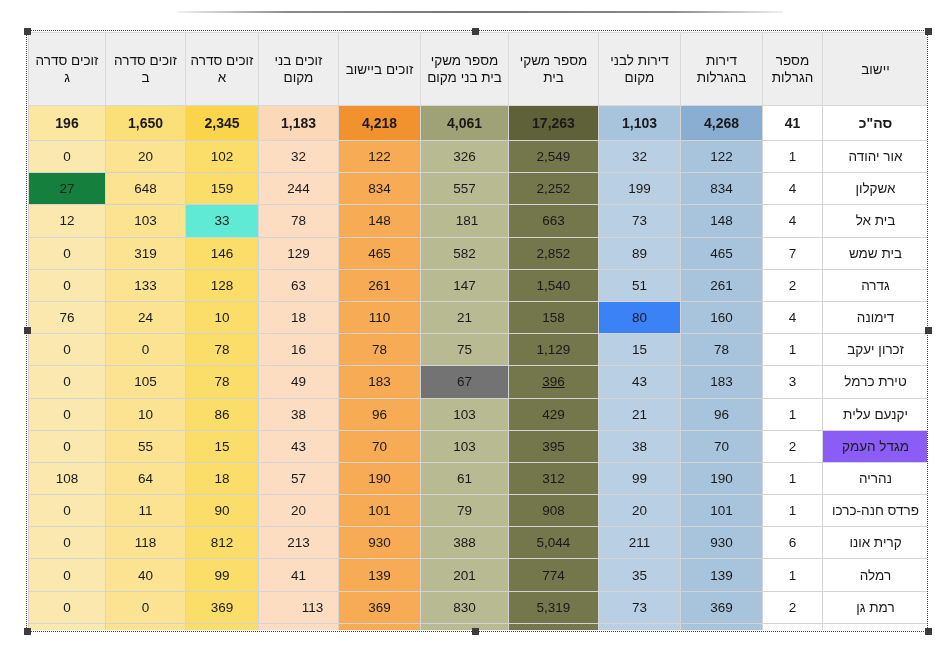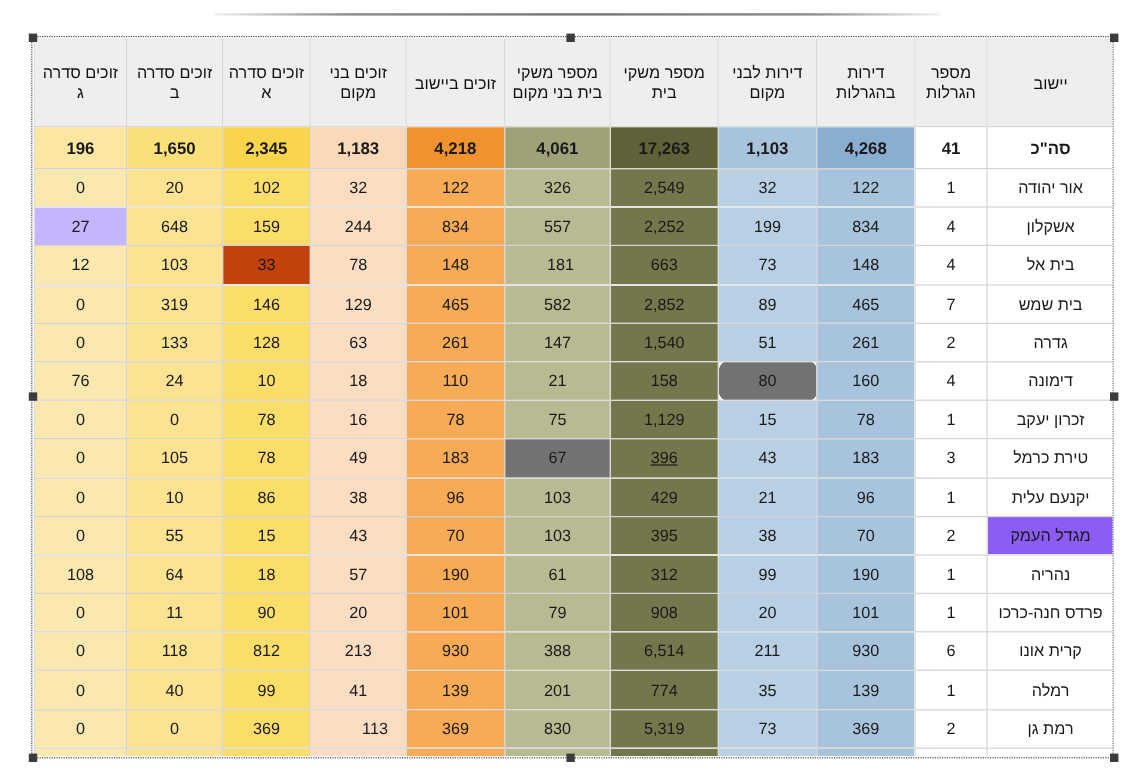--- a/index.html
+++ b/index.html
@@ -202,32 +202,32 @@
             <td class="name-cell" style="background: rgb(255, 255, 255);">אשקלון</td>
             <td style="background: rgb(255, 255, 255);">4</td>
             <td style="background: rgb(168, 196, 221);">834</td>
             <td style="background: rgb(185, 207, 227);">199</td>
             <td style="background: rgb(116, 118, 75);">2,252</td>
             <td style="background: rgb(184, 187, 145);">557</td>
             <td style="background: rgb(248, 171, 85);">834</td>
             <td style="background: rgb(252, 221, 194);">244</td>
             <td style="background: rgb(251, 222, 106);">159</td>
             <td style="background: rgb(251, 227, 146);">648</td>
-            <td style="background: #c4b5fd;">27</td>
+            <td style="background: #15803d;">27</td>
           </tr>
           <tr class="data-row">
             <td class="name-cell" style="background: rgb(255, 255, 255);">בית אל</td>
             <td style="background: rgb(255, 255, 255);">4</td>
             <td style="background: rgb(168, 196, 221);">148</td>
             <td style="background: rgb(185, 207, 227);">73</td>
             <td style="background: rgb(116, 118, 75);">663</td>
             <td style="background: rgb(184, 187, 145); padding-left: 8px;">181</td>
             <td style="background: rgb(248, 171, 85);">148</td>
             <td style="background: rgb(252, 221, 194);">78</td>
-            <td style="background: #c2410c;">33</td>
+            <td style="background: #5eead4;">33</td>
             <td style="background: rgb(251, 227, 146);">103</td>
             <td style="background: rgb(251, 232, 174);">12</td>
           </tr>
           <tr class="data-row">
             <td class="name-cell" style="background: rgb(255, 255, 255);">בית שמש</td>
             <td style="background: rgb(255, 255, 255);">7</td>
             <td style="background: rgb(168, 196, 221);">465</td>
             <td style="background: rgb(185, 207, 227);">89</td>
             <td style="background: rgb(116, 118, 75);">2,852</td>
             <td style="background: rgb(184, 187, 145);">582</td>
@@ -247,21 +247,21 @@
             <td style="background: rgb(248, 171, 85);">261</td>
             <td style="background: rgb(252, 221, 194);">63</td>
             <td style="background: rgb(251, 222, 106);">128</td>
             <td style="background: rgb(251, 227, 146);">133</td>
             <td style="background: rgb(251, 232, 174);">0</td>
           </tr>
           <tr class="data-row">
             <td class="name-cell" style="background: rgb(255, 255, 255);">דימונה</td>
             <td style="background: rgb(255, 255, 255);">4</td>
             <td style="background: rgb(168, 196, 221);">160</td>
-            <td style="background: #737373; border-radius: 8px;">80</td>
+            <td style="background: #3b82f6;">80</td>
             <td style="background: rgb(116, 118, 75);">158</td>
             <td style="background: rgb(184, 187, 145);">21</td>
             <td style="background: rgb(248, 171, 85);">110</td>
             <td style="background: rgb(252, 221, 194);">18</td>
             <td style="background: rgb(251, 222, 106);">10</td>
             <td style="background: rgb(251, 227, 146);">24</td>
             <td style="background: rgb(251, 232, 174);">76</td>
           </tr>
           <tr class="data-row">
             <td class="name-cell" style="background: rgb(255, 255, 255);">זכרון יעקב</td>
@@ -339,21 +339,21 @@
             <td style="background: rgb(252, 221, 194);">20</td>
             <td style="background: rgb(251, 222, 106);">90</td>
             <td style="background: rgb(251, 227, 146);">11</td>
             <td style="background: rgb(251, 232, 174);">0</td>
           </tr>
           <tr class="data-row">
             <td class="name-cell" style="background: rgb(255, 255, 255);">קרית אונו</td>
             <td style="background: rgb(255, 255, 255);">6</td>
             <td style="background: rgb(168, 196, 221);">930</td>
             <td style="background: rgb(185, 207, 227);">211</td>
-            <td style="background: rgb(116, 118, 75);">6,514</td>
+            <td style="background: rgb(116, 118, 75);">5,044</td>
             <td style="background: rgb(184, 187, 145);">388</td>
             <td style="background: rgb(248, 171, 85);">930</td>
             <td style="background: rgb(252, 221, 194);">213</td>
             <td style="background: rgb(251, 222, 106);">812</td>
             <td style="background: rgb(251, 227, 146);">118</td>
             <td style="background: rgb(251, 232, 174);">0</td>
           </tr>
           <tr class="data-row">
             <td class="name-cell" style="background: rgb(255, 255, 255);">רמלה</td>
             <td style="background: rgb(255, 255, 255);">1</td>

